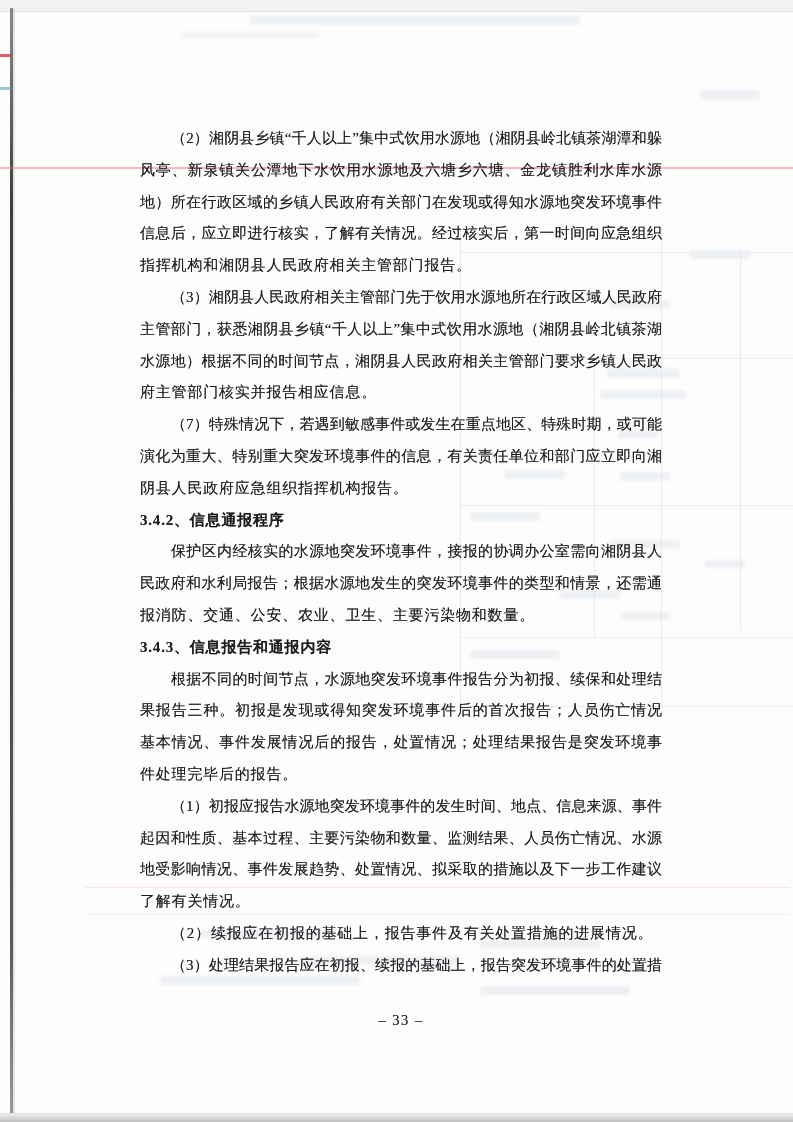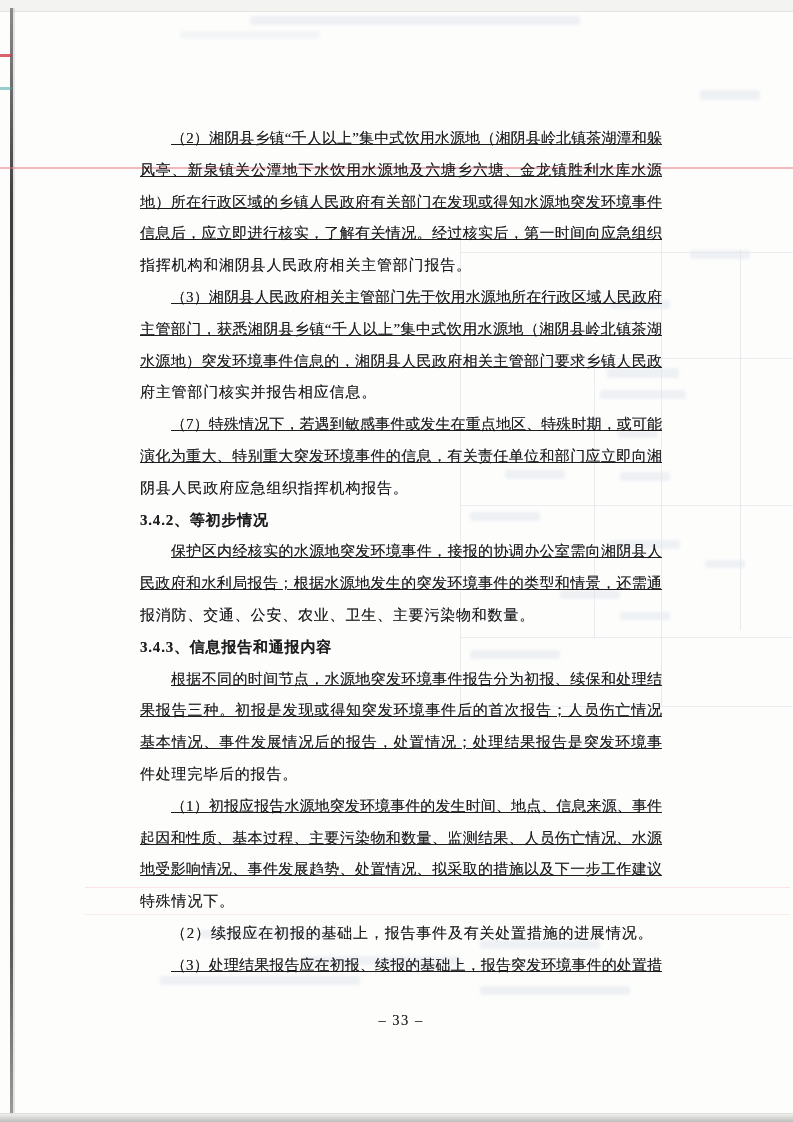--- a/index.html
+++ b/index.html
@@ -28,21 +28,21 @@
   .ghost{position:absolute;left:0;top:0;width:793px;height:1122px;opacity:.5;pointer-events:none;}
   .gs{position:absolute;background:#c7cfdc;filter:blur(1.6px);border-radius:2px;opacity:.55;}
   .gv{position:absolute;width:1px;background:rgba(152,164,186,.40);}
   .gh{position:absolute;height:1px;background:rgba(152,164,186,.35);}
   
   .textblock{position:absolute;left:140px;top:123px;width:522px;
     color:#1d1d20;font-size:15px;
     text-shadow:0 0 .5px rgba(20,20,25,.55);}
   p.para{margin:0;padding:0;}
   .line{height:31.8px;line-height:31.8px;}
-  .fill{text-align:justify;text-align-last:justify;text-justify:inter-character;text-decoration:underline;}
+  .fill{text-align:justify;text-align-last:justify;text-justify:inter-character;}
   .ind{text-indent:31px;}
   .end{text-align:left;letter-spacing:.8px;}
   .heading{font-weight:700;}
   .pagenum{position:absolute;left:140px;top:1009px;width:522px;height:22px;
     line-height:22px;text-align:center;font-size:14.5px;color:#232326;
     letter-spacing:1.5px;text-shadow:0 0 .5px rgba(20,20,25,.5);}
 </style>
 </head>
 <body>
 
@@ -95,32 +95,32 @@
     <span class="line ind fill" style="display:block">（2）湘阴县乡镇“千人以上”集中式饮用水源地（湘阴县岭北镇茶湖潭和躲</span>
     <span class="line fill" style="display:block">风亭、新泉镇关公潭地下水饮用水源地及六塘乡六塘、金龙镇胜利水库水源</span>
     <span class="line fill" style="display:block">地）所在行政区域的乡镇人民政府有关部门在发现或得知水源地突发环境事件</span>
     <span class="line fill" style="display:block">信息后，应立即进行核实，了解有关情况。经过核实后，第一时间向应急组织</span>
     <span class="line end" style="display:block">指挥机构和湘阴县人民政府相关主管部门报告。</span>
   </p>
 
   <p class="para">
     <span class="line ind fill" style="display:block">（3）湘阴县人民政府相关主管部门先于饮用水源地所在行政区域人民政府</span>
     <span class="line fill" style="display:block">主管部门，获悉湘阴县乡镇“千人以上”集中式饮用水源地（湘阴县岭北镇茶湖</span>
-    <span class="line fill" style="display:block">水源地）突发环境事件信息的，湘阴县人民政府相关主管部门要求乡镇人民政</span>
+    <span class="line fill" style="display:block">水源地）根据不同的时间节点，湘阴县人民政府相关主管部门要求乡镇人民政</span>
     <span class="line end" style="display:block">府主管部门核实并报告相应信息。</span>
   </p>
 
   <p class="para">
     <span class="line ind fill" style="display:block">（7）特殊情况下，若遇到敏感事件或发生在重点地区、特殊时期，或可能</span>
     <span class="line fill" style="display:block">演化为重大、特别重大突发环境事件的信息，有关责任单位和部门应立即向湘</span>
     <span class="line end" style="display:block">阴县人民政府应急组织指挥机构报告。</span>
   </p>
 
   <p class="para">
-    <span class="line heading end" style="display:block">3.4.2、等初步情况</span>
+    <span class="line heading end" style="display:block">3.4.2、信息通报程序</span>
   </p>
 
   <p class="para">
     <span class="line ind fill" style="display:block">保护区内经核实的水源地突发环境事件，接报的协调办公室需向湘阴县人</span>
     <span class="line fill" style="display:block">民政府和水利局报告；根据水源地发生的突发环境事件的类型和情景，还需通</span>
     <span class="line end" style="display:block">报消防、交通、公安、农业、卫生、主要污染物和数量。</span>
   </p>
 
   <p class="para">
     <span class="line heading end" style="display:block">3.4.3、信息报告和通报内容</span>
@@ -130,21 +130,21 @@
     <span class="line ind fill" style="display:block">根据不同的时间节点，水源地突发环境事件报告分为初报、续保和处理结</span>
     <span class="line fill" style="display:block">果报告三种。初报是发现或得知突发环境事件后的首次报告；人员伤亡情况</span>
     <span class="line fill" style="display:block">基本情况、事件发展情况后的报告，处置情况；处理结果报告是突发环境事</span>
     <span class="line end" style="display:block">件处理完毕后的报告。</span>
   </p>
 
   <p class="para">
     <span class="line ind fill" style="display:block">（1）初报应报告水源地突发环境事件的发生时间、地点、信息来源、事件</span>
     <span class="line fill" style="display:block">起因和性质、基本过程、主要污染物和数量、监测结果、人员伤亡情况、水源</span>
     <span class="line fill" style="display:block">地受影响情况、事件发展趋势、处置情况、拟采取的措施以及下一步工作建议</span>
-    <span class="line end" style="display:block">特殊情况下。</span>
+    <span class="line end" style="display:block">了解有关情况。</span>
   </p>
 
   <p class="para">
     <span class="line ind end" style="display:block">（2）续报应在初报的基础上，报告事件及有关处置措施的进展情况。</span>
   </p>
 
   <p class="para">
     <span class="line ind fill" style="display:block">（3）处理结果报告应在初报、续报的基础上，报告突发环境事件的处置措</span>
   </p>
 

